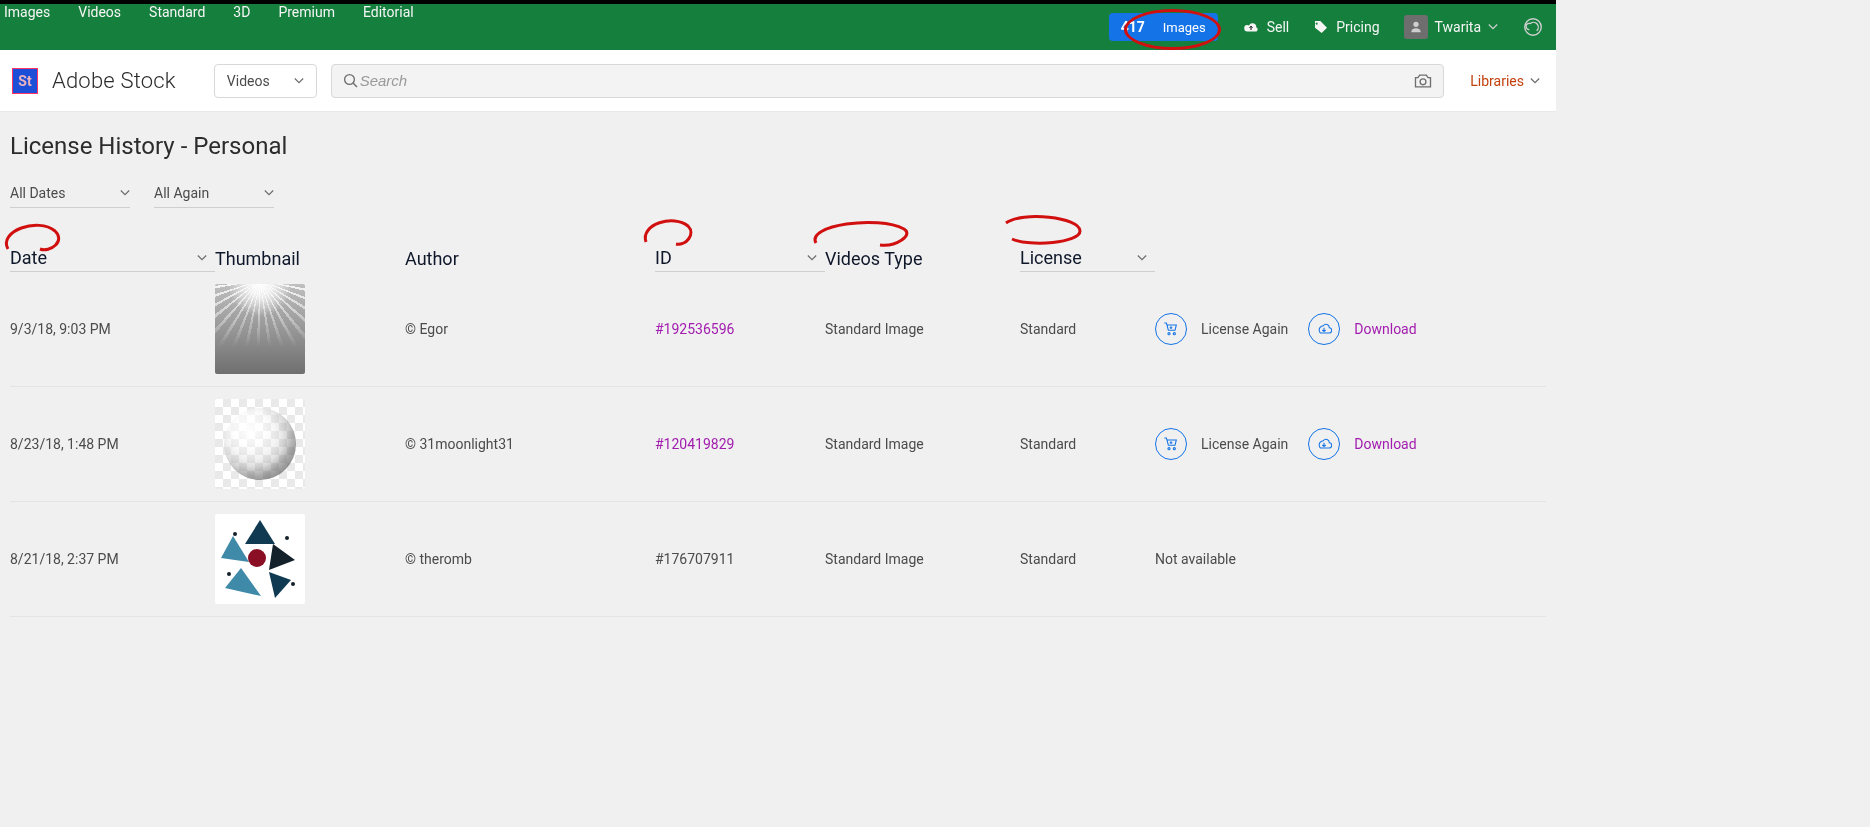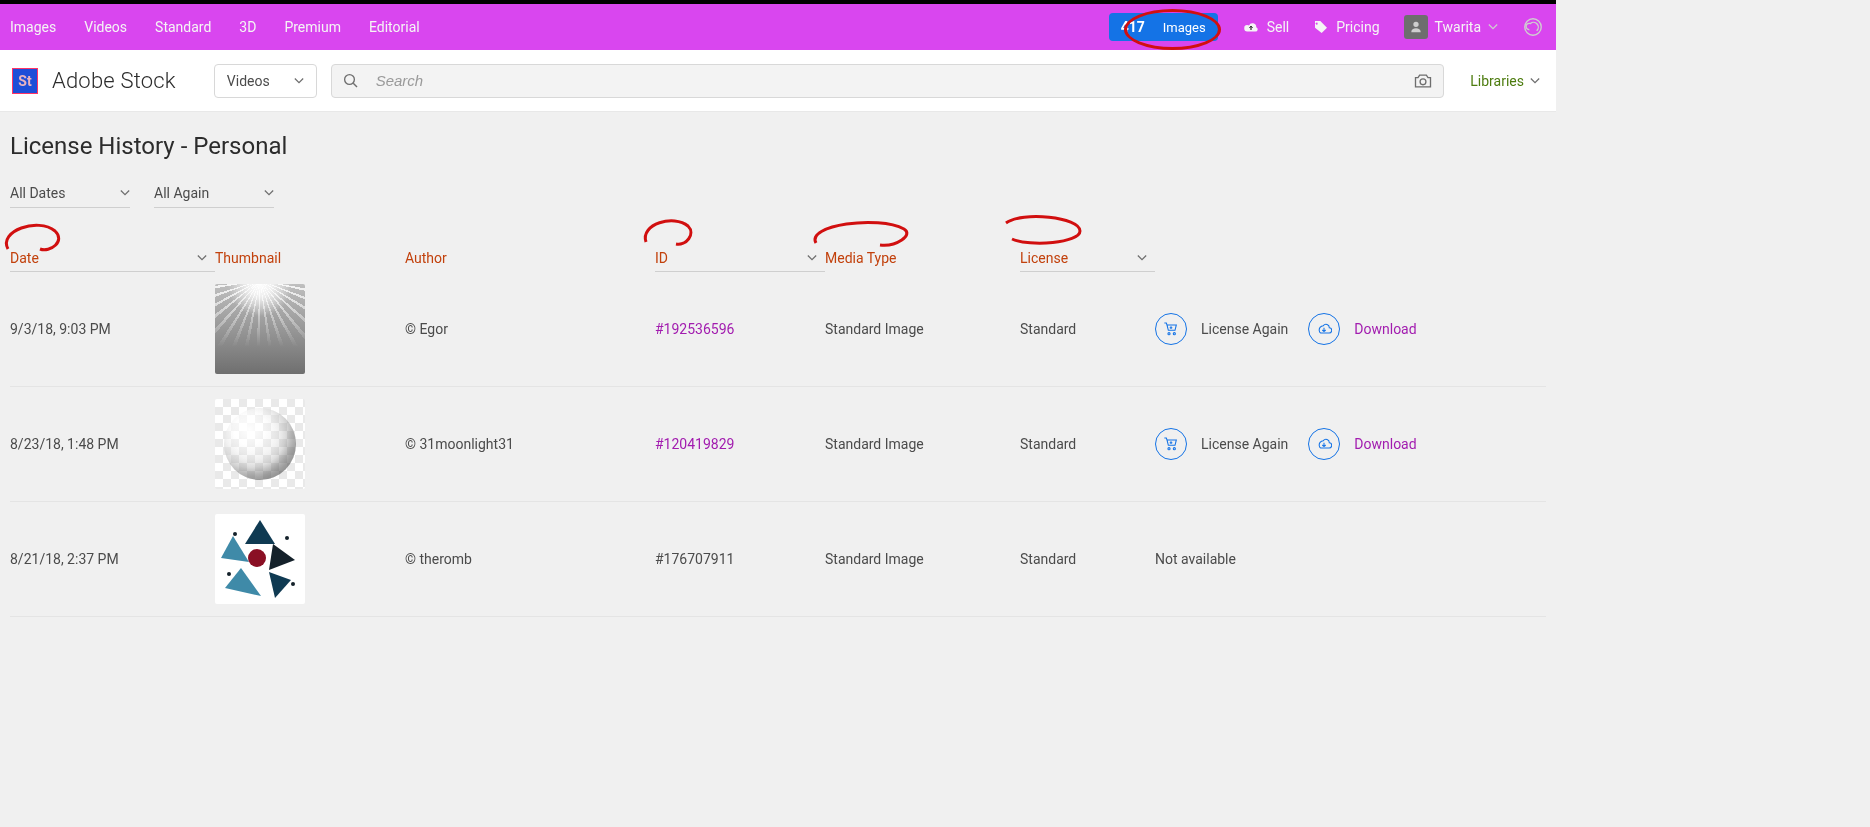--- a/index.html
+++ b/index.html
@@ -13,24 +13,23 @@
     position: relative;
   }
 
   
   .topnav {
     height: 4px;
     background: #000;
   }
   .globalnav {
     height: 46px;
-    background: #d946ef;
+    background: #15803d;
     display: flex;
-    align-items: center;
-    padding: 0 12px 0 10px;
+    padding: 0 12px 0 4px;
     color: #f5f5f5;
     font-size: 14px;
   }
   .globalnav .nav-left { display: flex; gap: 28px; }
   .globalnav .nav-left a { color: #f5f5f5; text-decoration: none; cursor: pointer; }
   .globalnav .nav-right { margin-left: auto; display: flex; align-items: center; gap: 24px; }
   .images-badge {
     background: #1473e6;
     color: #fff;
     border-radius: 4px;
@@ -74,31 +73,31 @@
     cursor: pointer;
   }
   .searchbox {
     height: 34px;
     flex: 1;
     border: 1px solid #d8d8d8;
     border-radius: 4px;
     background: #f3f3f3;
     display:flex; align-items:center;
     padding: 0 10px;
-    gap: 16px;
+    gap: 0;
     color: #8e8e8e;
   }
   .searchbox input {
     flex:1; border:0; background:transparent; outline:0;
     font-size: 15px; color:#505050; font-style: italic;
   }
   .searchbox input::placeholder { color:#9a9a9a; font-style: italic; }
   .libraries {
     display:flex; align-items:center; gap:6px;
-    font-size: 14px; color:#4d7c0f; cursor:pointer;
+    font-size: 14px; color:#c2410c; cursor:pointer;
     padding: 0 4px 0 12px;
   }
 
   
   .page {
     padding: 20px 10px 0 10px;
   }
   .page-title {
     font-size: 24px;
     color: #2c2c2c;
@@ -114,22 +113,22 @@
     font-size: 14px; color:#4b4b4b;
     cursor:pointer;
   }
 
   
   .thead {
     display: grid;
     grid-template-columns: 205px 190px 250px 170px 195px 135px 1fr;
     align-items: end;
     height: 28px;
-    font-size: 14px;
-    color: #c2410c;
+    font-size: 18px;
+    color: #0f172a;
   }
   .th {
     display:flex; align-items:center; gap:8px;
     border-bottom: 1px solid #cfcfcf;
     height: 28px;
     padding-right: 8px;
   }
   .th.noborder { border-bottom: 0; }
   .th .sort { margin-left:auto; }
 
@@ -320,21 +319,21 @@
     <div class="th noborder">
       <span>Author</span>
     </div>
     <div class="th">
       <span>ID</span>
       <svg class="chev-down sort" viewBox="0 0 12 8" width="10" height="10">
           <path d="M1 1l5 5 5-5" stroke="#6e6e6e" stroke-width="1.5" fill="none"></path>
         </svg>
     </div>
     <div class="th noborder">
-      <span>Media Type</span>
+      <span>Videos Type</span>
     </div>
     <div class="th">
       <span>License</span>
       <svg class="chev-down sort" viewBox="0 0 12 8" width="10" height="10">
           <path d="M1 1l5 5 5-5" stroke="#6e6e6e" stroke-width="1.5" fill="none"></path>
         </svg>
     </div>
     <div class="th noborder"></div>
   </div>
 

